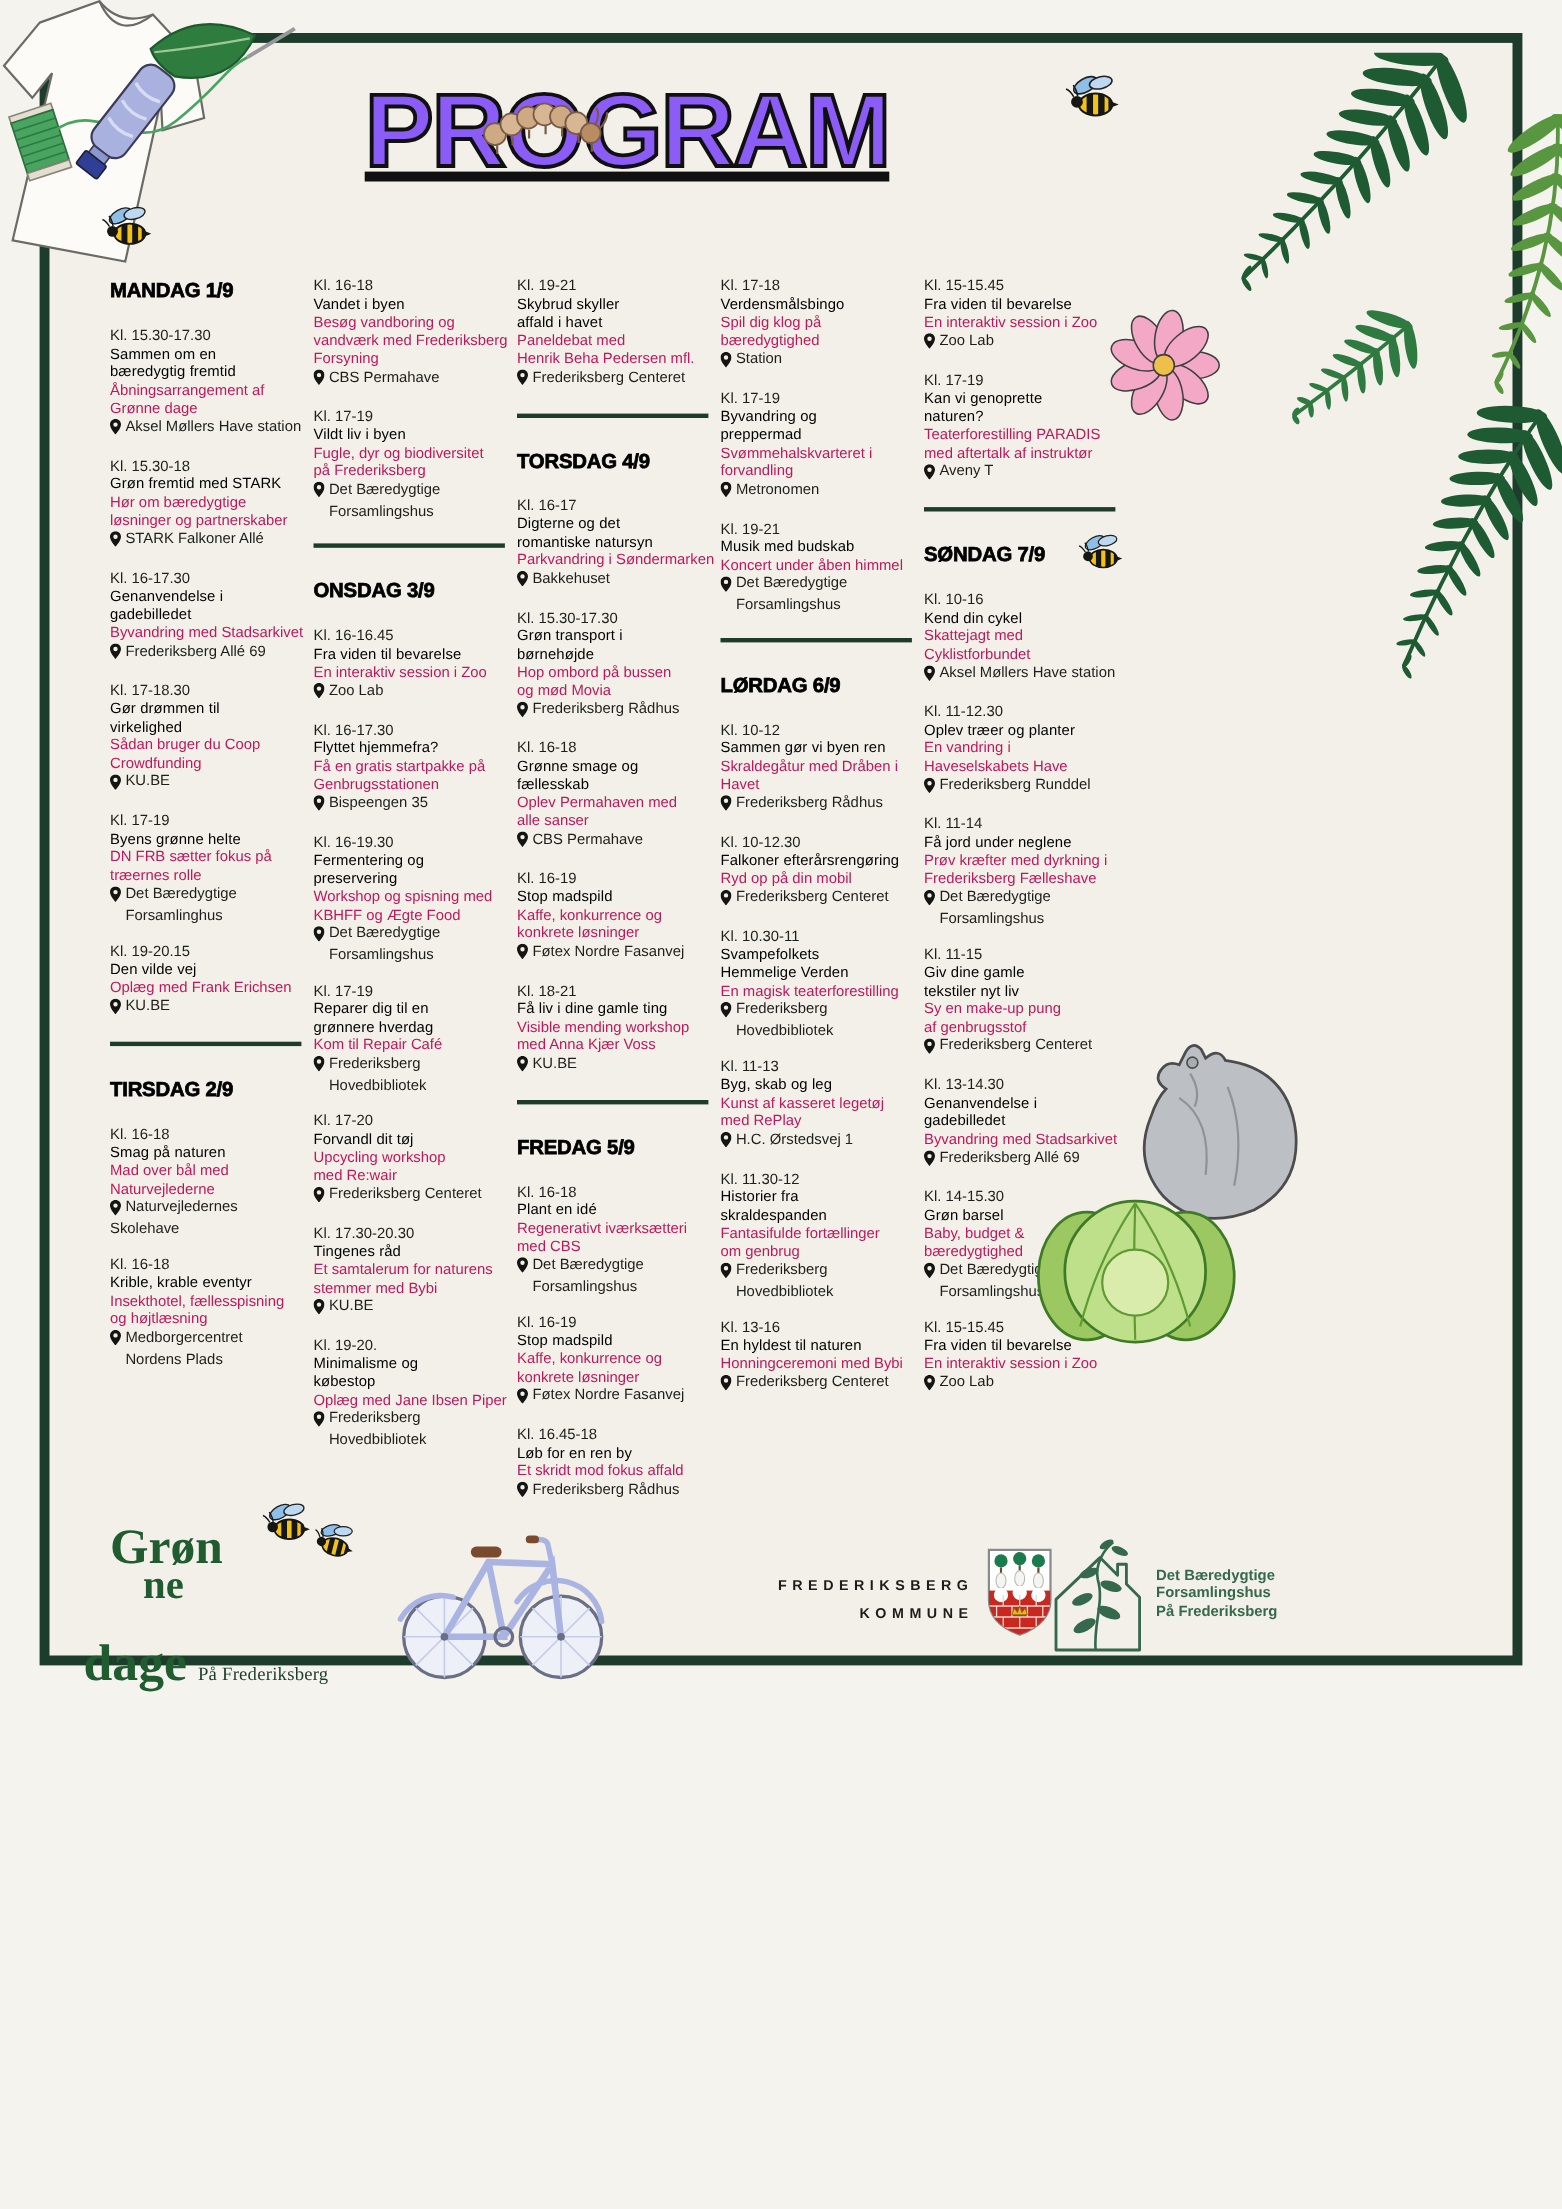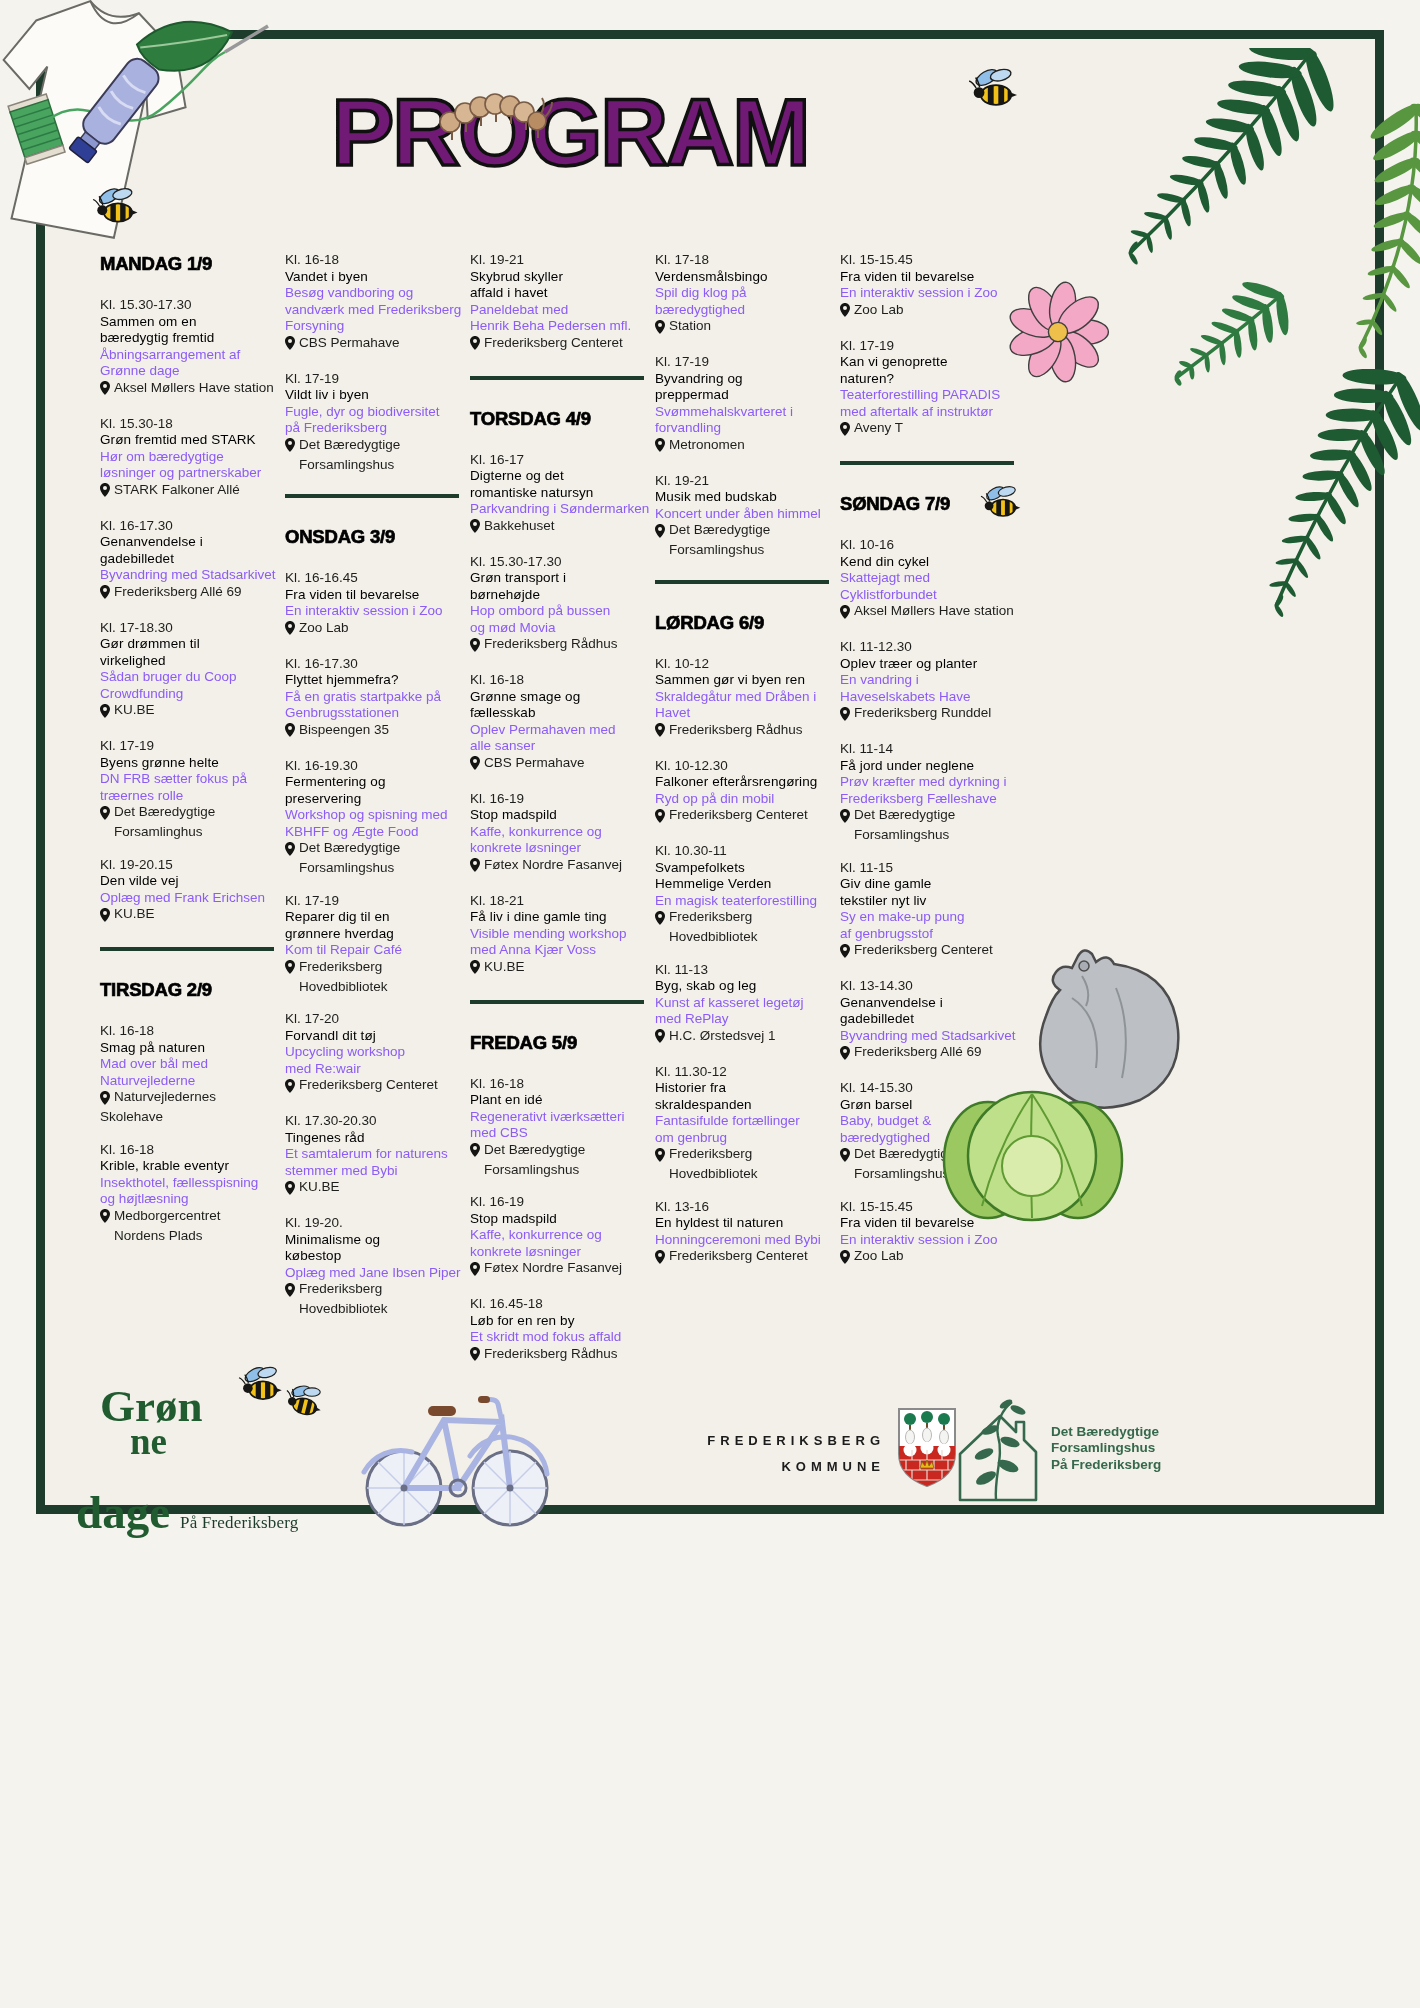--- a/index.html
+++ b/index.html
@@ -1,30 +1,30 @@
 <!DOCTYPE html>
 <html><head>
 <meta charset="utf-8">
 <style>
   html,body{margin:0;padding:0;}
   body{width:1420px;height:2008px;background:#f4f3ee;font-family:"Liberation Sans",sans-serif;}
   .page{position:relative;width:1420px;height:2008px;overflow:hidden;background:#f4f3ee;}
   .frame{position:absolute;left:36px;top:30px;width:1330px;height:1466px;border:9px solid #1d3c2c;background:#f2f0e8;z-index:0;}
-  .title{position:absolute;left:100px;top:86px;width:940px;margin:0;text-align:center;
-         font-size:94px;line-height:1;font-weight:700;letter-spacing:-2px;color:#701a75;
-         -webkit-text-stroke:3.5px #101010;z-index:2;}
+  .title{position:absolute;left:100px;top:72px;width:940px;margin:0;text-align:center;
+         font-size:94px;line-height:1;font-weight:700;letter-spacing:-2px;color:#8b5cf6;
+         -webkit-text-stroke:3.5px #101010;z-index:2;text-decoration:underline;}
   .columns{position:absolute;left:100px;top:252px;width:916px;display:grid;
            grid-template-columns:repeat(5,174px);column-gap:11px;align-items:start;z-index:2;}
   .col{min-width:0;}
   .day{font-size:18.5px;line-height:23px;font-weight:700;color:#000;margin:0 0 22px 0;
        letter-spacing:-0.2px;-webkit-text-stroke:0.7px #000;white-space:pre;}
   .event{margin-bottom:16px;}
   .time{font-size:13.5px;line-height:16.5px;color:#1e1e1c;white-space:pre;}
   .etitle{font-size:13.5px;line-height:16.5px;font-weight:400;color:#000;white-space:pre;letter-spacing:0.1px;}
-  .desc{font-size:13.5px;line-height:16.5px;color:#8b5cf6;white-space:pre;}
+  .desc{font-size:13.5px;line-height:16.5px;color:#be185d;white-space:pre;}
   .loc{display:flex;font-size:13.5px;line-height:16.5px;color:#1e1e1c;white-space:pre;}
   .loc .pin{flex:0 0 auto;margin:1.5px 4px 0 0;display:inline-block;}
   .loc-cont{font-size:13.5px;line-height:16.5px;color:#1e1e1c;white-space:pre;}
   .loc-cont.ind{margin-left:14px;}
   .divider{height:4px;background:#1d3c2c;margin:21px 0 27px 0;}
   .deco{position:absolute;z-index:5;pointer-events:none;}
   
   .brand{position:absolute;left:76px;top:1388px;z-index:6;color:#215c30;
          font-family:"Liberation Serif",serif;font-weight:700;}
   .brand .l1{font-size:45px;line-height:0.82;margin-left:24px;}

